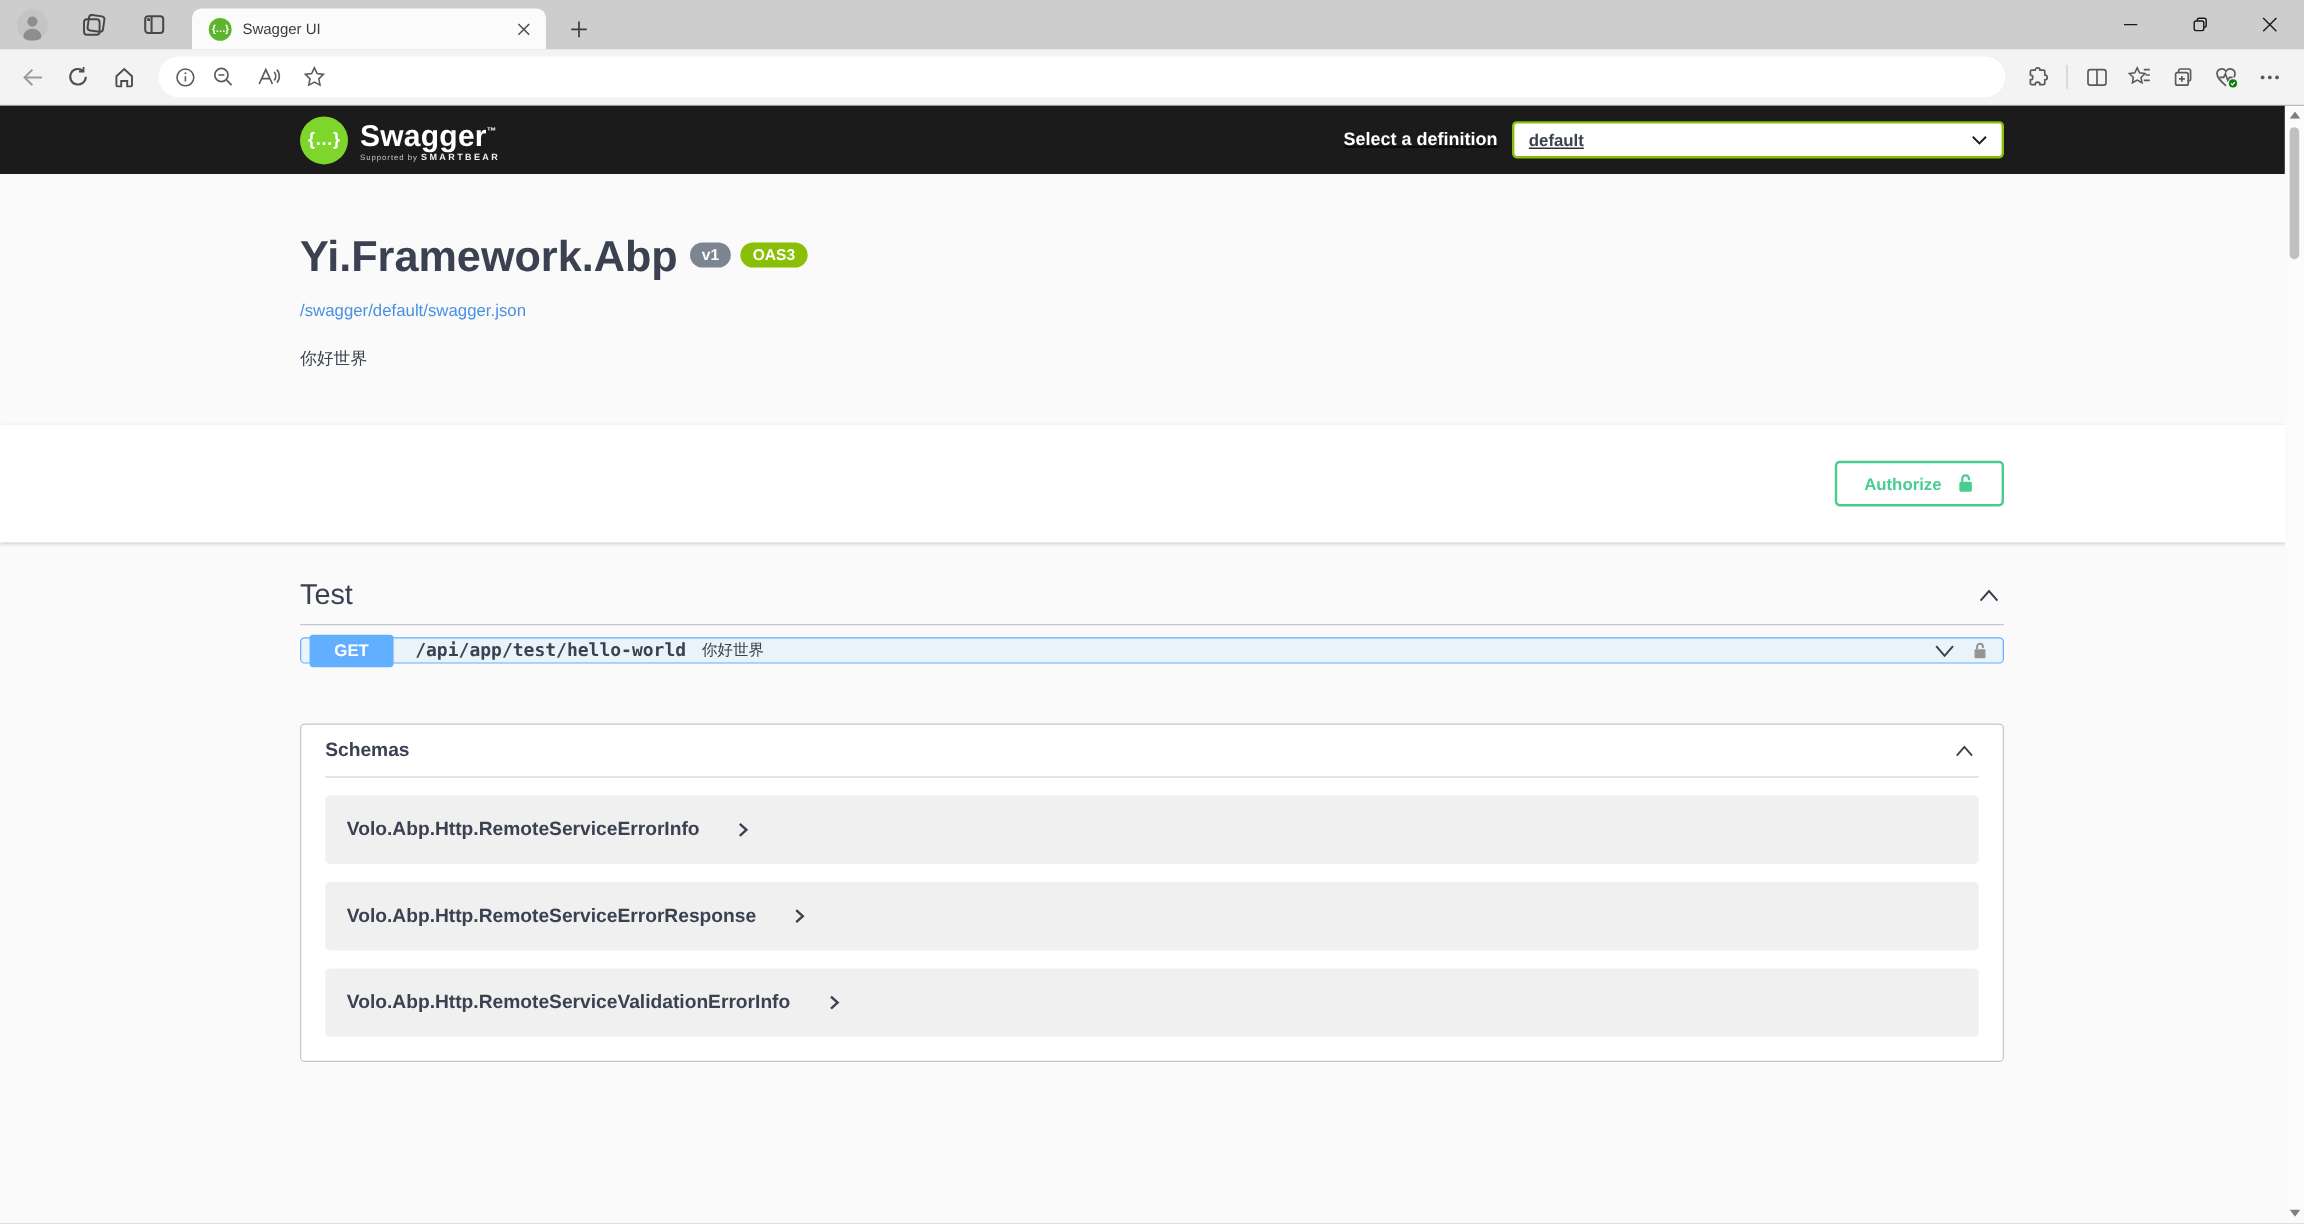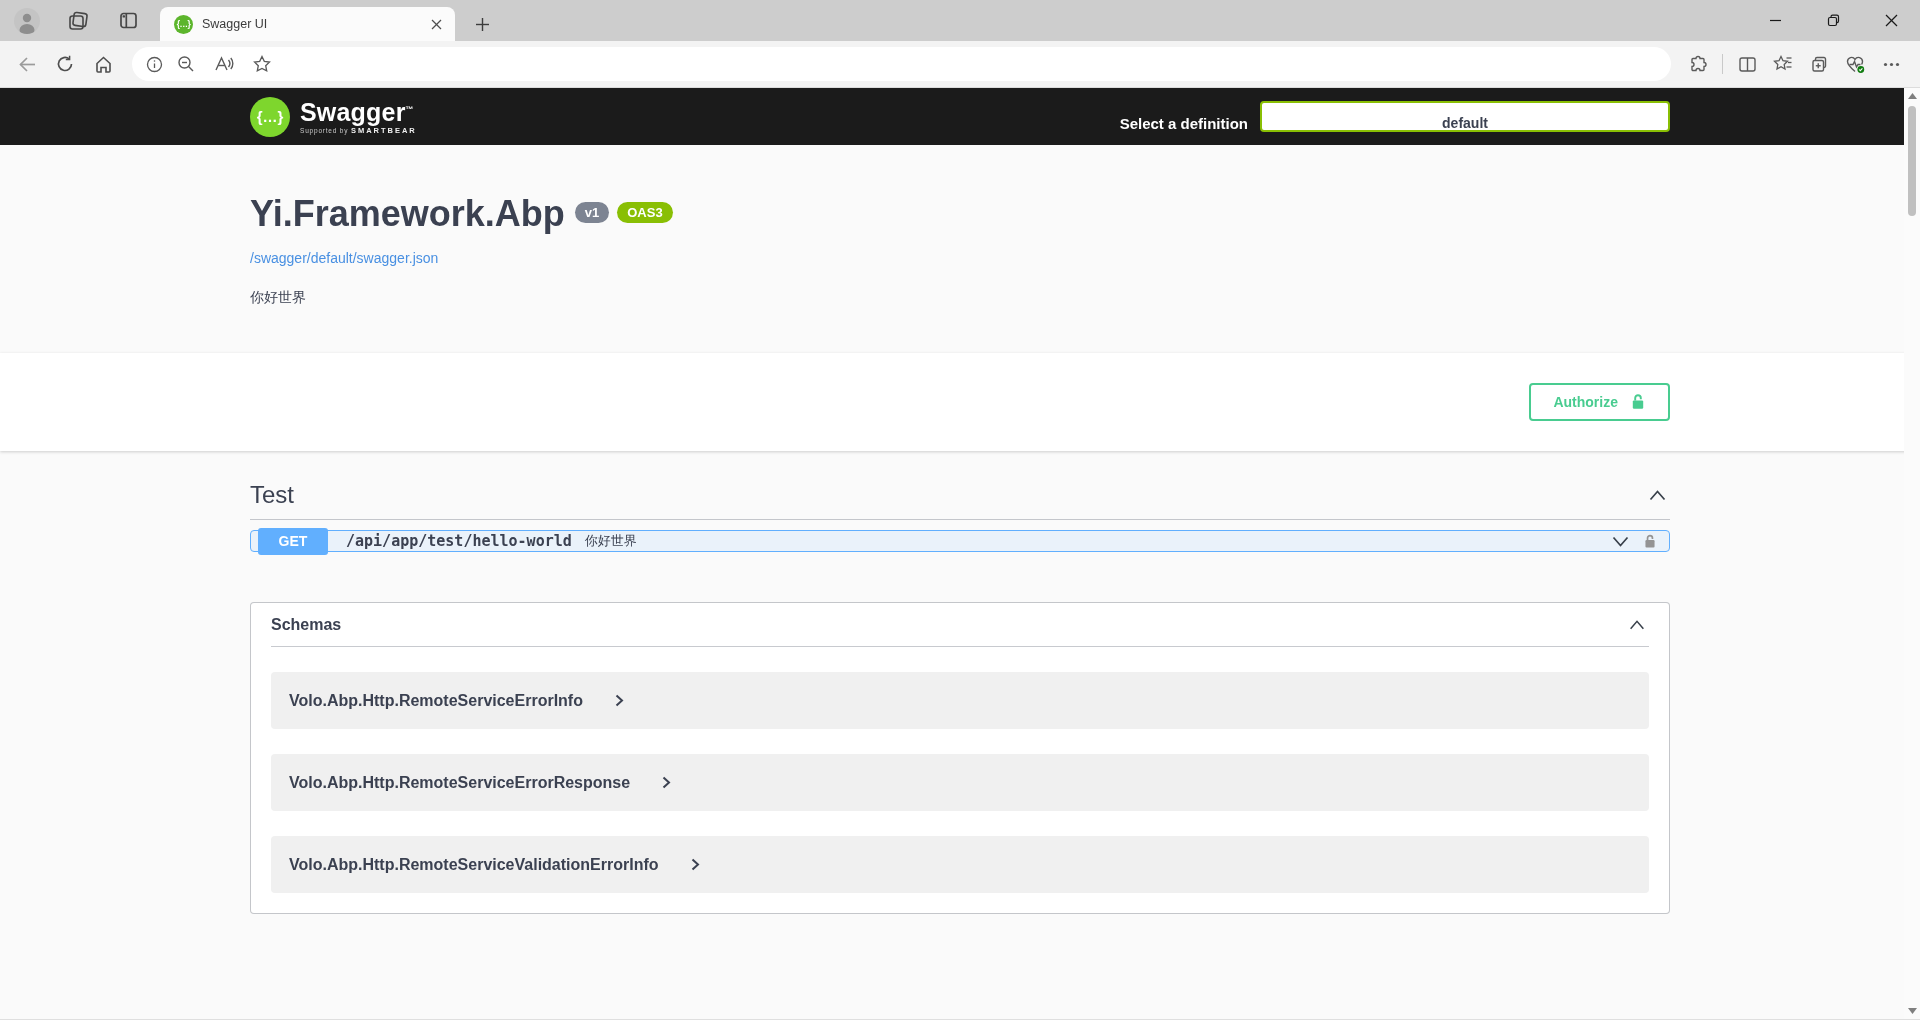--- a/index.html
+++ b/index.html
@@ -35,23 +35,23 @@
 
   .sw-topbar { height:57px; background:#1b1b1b; }
   .sw-topbar .container { height:100%; display:flex; align-items:center; }
   .logo { display:flex; align-items:center; gap:10px; }
   .logo-circle { width:40px; height:40px; border-radius:50%; background:#7ed62d; color:#fff; display:flex; align-items:center; justify-content:center; font-size:15px; font-weight:bold; }
   .logo-text { color:#fff; display:flex; flex-direction:column; }
   .logo-title { font-size:25px; font-weight:600; line-height:24px; letter-spacing:.2px; }
   .logo-title sup { font-size:8px; }
   .logo-sub { font-size:6.5px; color:#c9c9c9; letter-spacing:.8px; margin-top:1px; }
   .logo-sub b { color:#f0f0f0; font-size:7.5px; letter-spacing:2px; }
-  .def-wrap { margin-left:auto; display:flex; align-items:flex-end; gap:12px; }
+  .def-wrap { margin-left:auto; display:flex; align-items:center; gap:12px;text-decoration:underline; }
   .def-label { color:#fff; font-size:15px; font-weight:bold; }
-  .def-select { width:410px; height:31px; background:#fff; border:2px solid #89bf04; border-radius:4px; display:flex; align-items:center; padding:12px 12px; cursor:pointer;flex-direction:column; }
+  .def-select { width:410px; height:31px; background:#fff; border:2px solid #89bf04; border-radius:4px; display:flex; align-items:center; padding:12px 12px; cursor:pointer; }
   .def-value { font-size:14px; font-weight:bold; color:#3b4151; flex:1; }
 
   .info-section { padding:48px 0 46px; }
   .title-row { display:flex; align-items:flex-start; gap:10px; }
   .api-title { font-size:36px; font-weight:bold; color:#3b4151; line-height:1.15; }
   .badges { display:flex; gap:8px; margin-top:9px; }
   .pill { font-size:13px; font-weight:bold; color:#fff; padding:4px 10px; border-radius:57px; line-height:1; }
   .pill-version { background:#7d8492; }
   .pill-oas { background:#89bf04; }
   .spec-link { margin-top:16px; font-size:14px; color:#4990e2; text-decoration:none; display:inline-block; cursor:pointer; }
@@ -68,21 +68,21 @@
 
   .op-row { margin-top:10px; height:22px; background:rgba(97,175,254,.1); border:1px solid #61affe; border-radius:4px; display:flex; align-items:center; padding:0 12px 0 7px; gap:0; cursor:pointer; }
   .op-method { width:70px; height:27px; background:#61affe; color:#fff; font-weight:bold; font-size:14px; border-radius:3px; display:flex; align-items:center; justify-content:center; }
   .op-path { margin-left:18px; font-family:"DejaVu Sans Mono","Liberation Mono",monospace; font-weight:bold; font-size:15px; color:#3b4151; }
   .op-summary { margin-left:13px; font-size:13px; color:#3b4151;text-align:center; }
   .op-right { margin-left:auto; display:flex; align-items:center; gap:14px; }
 
   .models-card { margin-top:50px; background:#ffffff; border:1px solid rgba(59,65,81,.3); border-radius:4px; padding:0 20px 20px; }
   .models-header { height:44px; display:flex; align-items:center; border-bottom:1px solid rgba(59,65,81,.28); cursor:pointer; }
   .models-title { font-size:16px; font-weight:bold; color:#3b4151; }
-  .model-row { margin-top:25px; height:57px; background:#f0f0f0; border-radius:4px; display:flex; align-items:center; padding:0 18px; gap:32px; cursor:pointer; }
+  .model-row { margin-top:15px; height:57px; background:#f0f0f0; border-radius:4px; display:flex; align-items:center; padding:0 18px; gap:32px; cursor:pointer; }
   .model-name { font-size:16px; font-weight:bold; color:#3b4151; }
 
   
   .scrollbar { position:absolute; top:0; right:0; width:16px; height:100%; background:#fbfbfb; display:flex; flex-direction:column; align-items:center; }
   .sb-arrow { width:16px; height:16px; display:flex; align-items:center; justify-content:center; color:#7f7f7f; cursor:pointer; }
   .sb-arrow.down { margin-top:auto; }
   .sb-thumb { width:8px; height:110px; background:#c0c0c0; border-radius:4px; margin-top:2px; cursor:grab; }
 </style>
 </head>
 <body>

